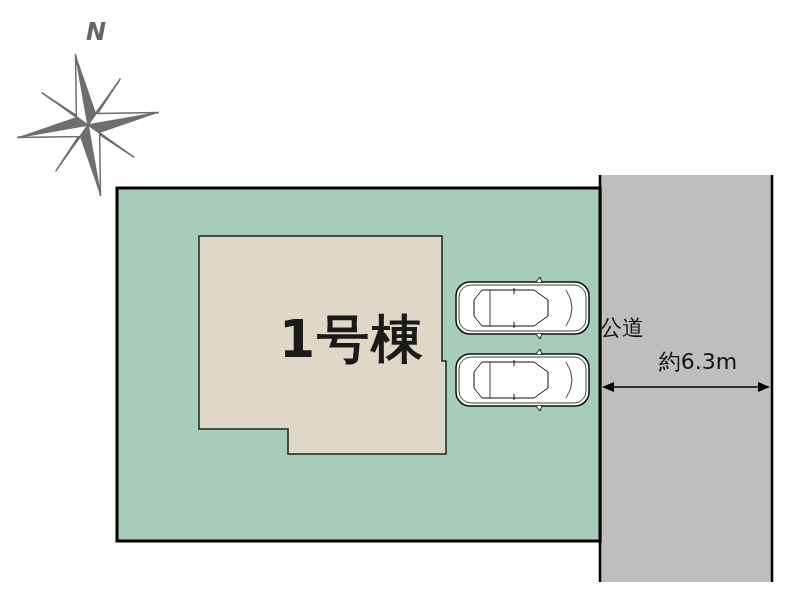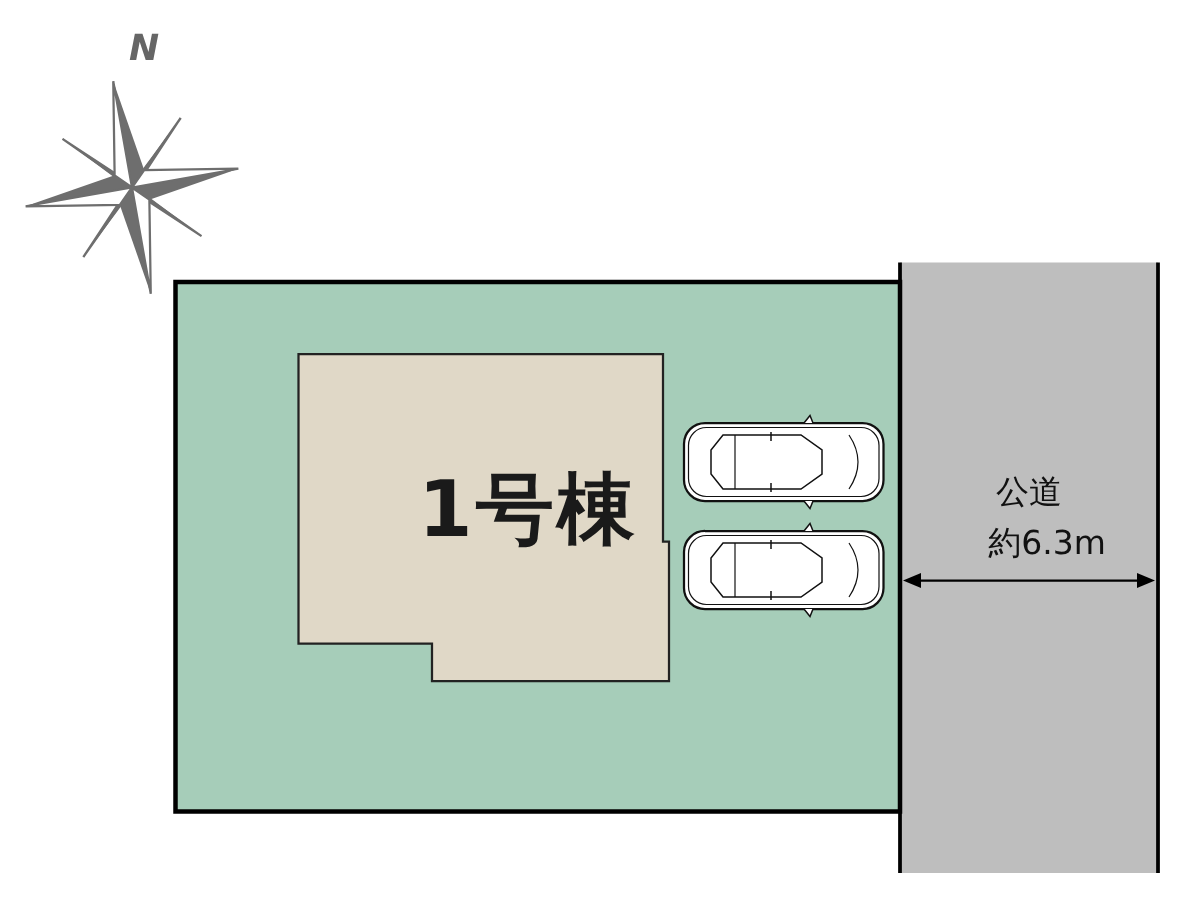--- a/index.html
+++ b/index.html
@@ -1,21 +1,21 @@
 <!DOCTYPE html>
 <html><head>
 <meta charset="utf-8">
 <style>
   html, body { margin: 0; padding: 0; background: #ffffff; }
   body { width: 800px; height: 600px; position: relative; overflow: hidden;
          font-family: "DejaVu Sans", "Liberation Sans", sans-serif; }
   svg { position: absolute; left: 0; top: 0; }
   .label-building { position: absolute; left: 200px; top: 305px; width: 240px; text-align: center;
     font-size: 52px; font-weight: bold; color: #1a1a1a; letter-spacing: 2px; font-family: "DejaVu Sans", sans-serif; padding-left: 32px; }
-  .road-name { position: absolute; left: 600px; top: 313px; width: 172px; text-align: center;
+  .road-name { position: absolute; left: 600px; top: 313px; width: 172px; 
     font-size: 22px; color: #111; font-family: "DejaVu Sans", sans-serif; }
   .road-width { position: absolute; left: 600px; top: 347px; width: 196px; text-align: center;
     font-size: 22px; color: #111; font-family: "DejaVu Sans", sans-serif; }
   .north-label { position: absolute; left: 86px; top: 18px; font-size: 24px; font-weight: bold;
     font-style: italic; color: #666; font-family: "DejaVu Sans", sans-serif; }
 </style>
 </head>
 <body>
 
 <svg width="800" height="600" viewBox="0 0 800 600">

